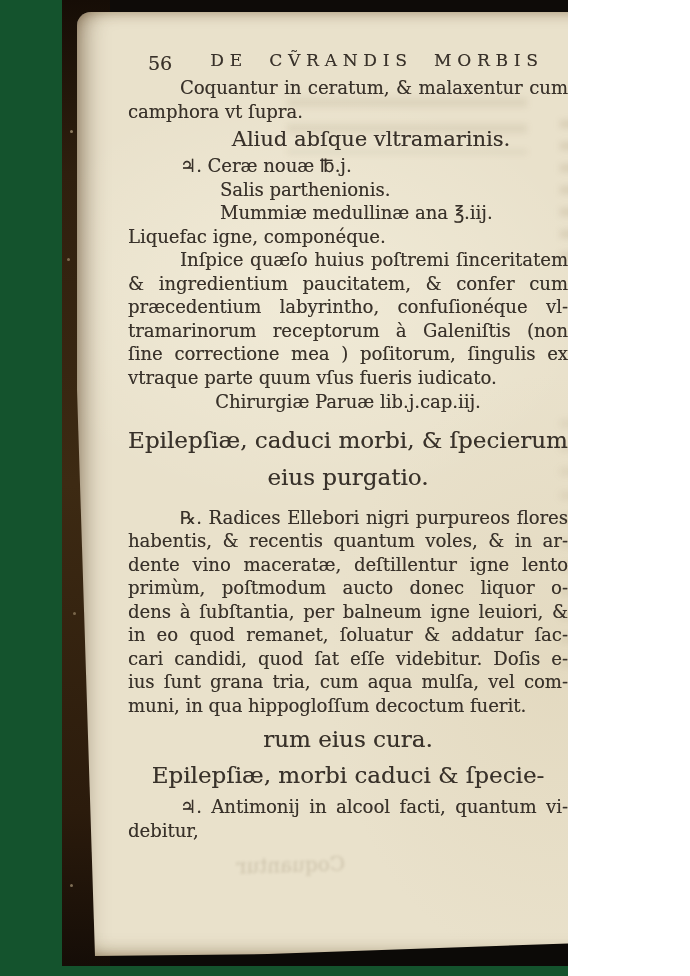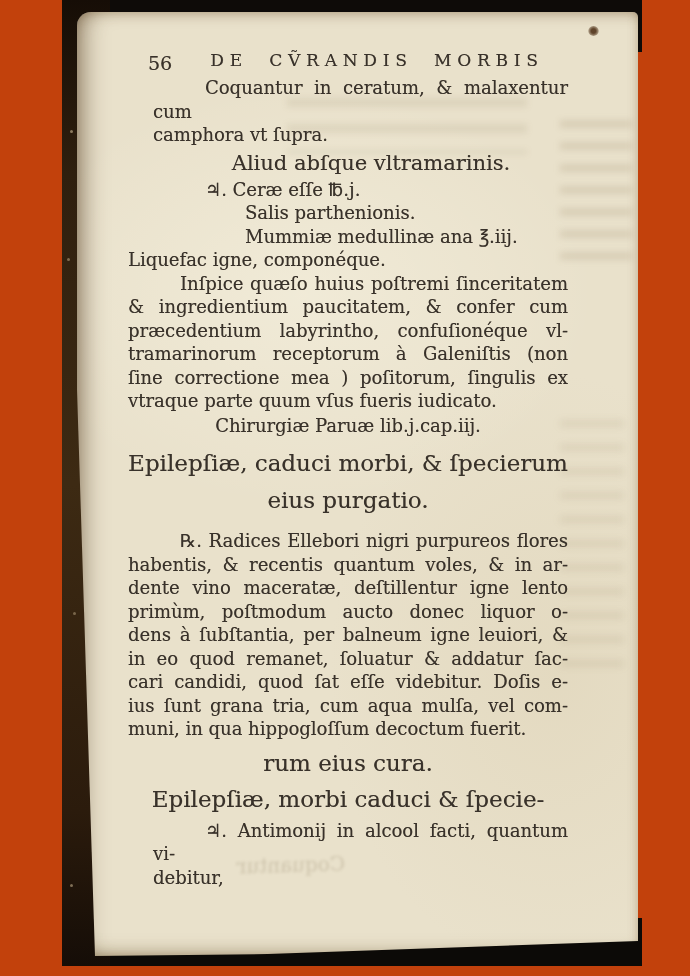--- a/index.html
+++ b/index.html
@@ -1,20 +1,20 @@
 <!DOCTYPE html>
 <html><head>
 <meta charset="utf-8">
 <style>
   html,body { margin:0; padding:0; }
   body {
     width:690px; height:976px; background:#ffffff; overflow:hidden;
     font-family:"DejaVu Serif","DejaVu Sans",serif;
   }
-  .stage { position:relative; width:690px; height:976px; background:#c2410c; overflow:hidden; }
+  .stage { position:relative; width:568px; height:976px; background:#14532d; overflow:hidden; }
 
   
   .backdrop-top    { position:absolute; left:62px; top:0;     width:580px; height:52px; background:#0e0b08; }
   .backdrop-bottom { position:absolute; left:62px; top:918px; width:580px; height:48px; background:#0c0a07; }
   .gutter {
     position:absolute; left:62px; top:0; width:48px; height:966px;
     background:linear-gradient(180deg,#160d06,#2f1f0e 18%,#3d2a13 50%,#2b1b0c 84%,#150d07);
   }
   .gutter-specks {
     position:absolute; left:70px; top:130px; width:3px; height:3px; border-radius:50%;
@@ -73,21 +73,21 @@
   .ind1 { text-indent:52px; }
   .ind2 { padding-left:92px; }
   .rightal { text-align:left; padding-right:34px; white-space:nowrap; }
 
   .h-italic { text-align:center; }
   .h-aliud { font-size:21px; line-height:26px; padding-left:46px; margin-top:3px; }
   .h-ep  { font-size:23px; line-height:37px; margin-top:8px; }
   .h-ep2 { font-size:23px; line-height:36px; margin-top:4px; }
   .citation { text-align:center; font-size:18px; line-height:23.5px; margin-top:1px; }
 
-  .mt2 { margin-top:2px;margin-left:25px; } .mt10 { margin-top:10px; }
+  .mt2 { margin-top:2px; } .mt10 { margin-top:10px; }
 </style>
 </head>
 <body>
 
 <div class="stage">
 
   <div class="backdrop-top"></div>
   <div class="backdrop-bottom"></div>
   <div class="gutter"></div>
   <div class="gutter-specks"></div>
@@ -108,21 +108,21 @@
       </div>
 
       <div class="mt2">
         <div class="line jl ind1">Coquantur in ceratum, &amp; malaxentur cum</div>
         <div class="line">camphora vt ſupra.</div>
       </div>
 
       <div class="h-italic h-aliud">Aliud abſque vltramarinis.</div>
 
       <div class="mt2">
-        <div class="line ind1">♃. Ceræ eſſe ℔.j.</div>
+        <div class="line ind1">♃. Ceræ nouæ ℔.j.</div>
         <div class="line ind2">Salis parthenionis.</div>
         <div class="line ind2">Mummiæ medullinæ ana ℥.iij.</div>
       </div>
 
       <div class="line">Liquefac igne, componéque.</div>
 
       <div>
         <div class="line jl ind1">Inſpice quæſo huius poſtremi ſinceritatem</div>
         <div class="line jl">&amp; ingredientium paucitatem, &amp; confer cum</div>
         <div class="line jl">præcedentium labyrintho, confuſionéque vl-</div>

